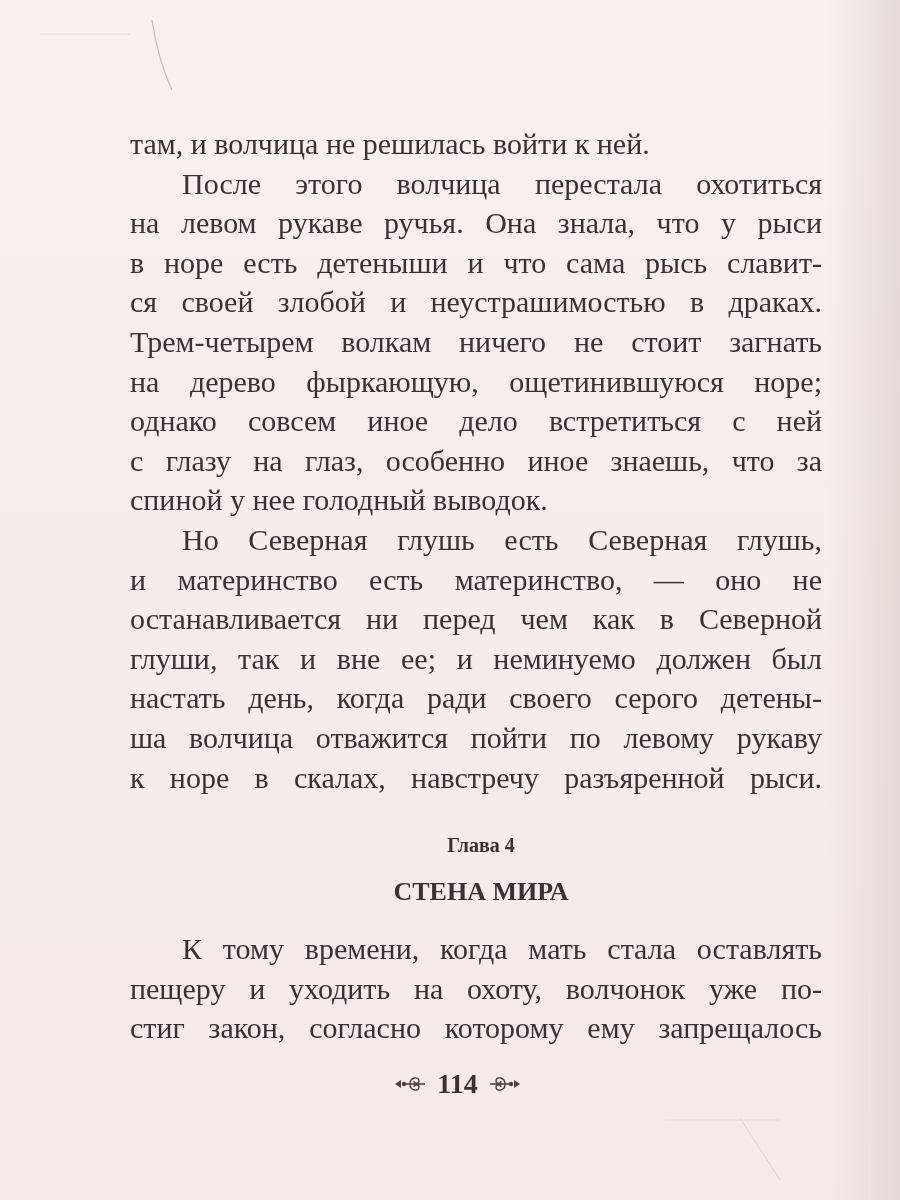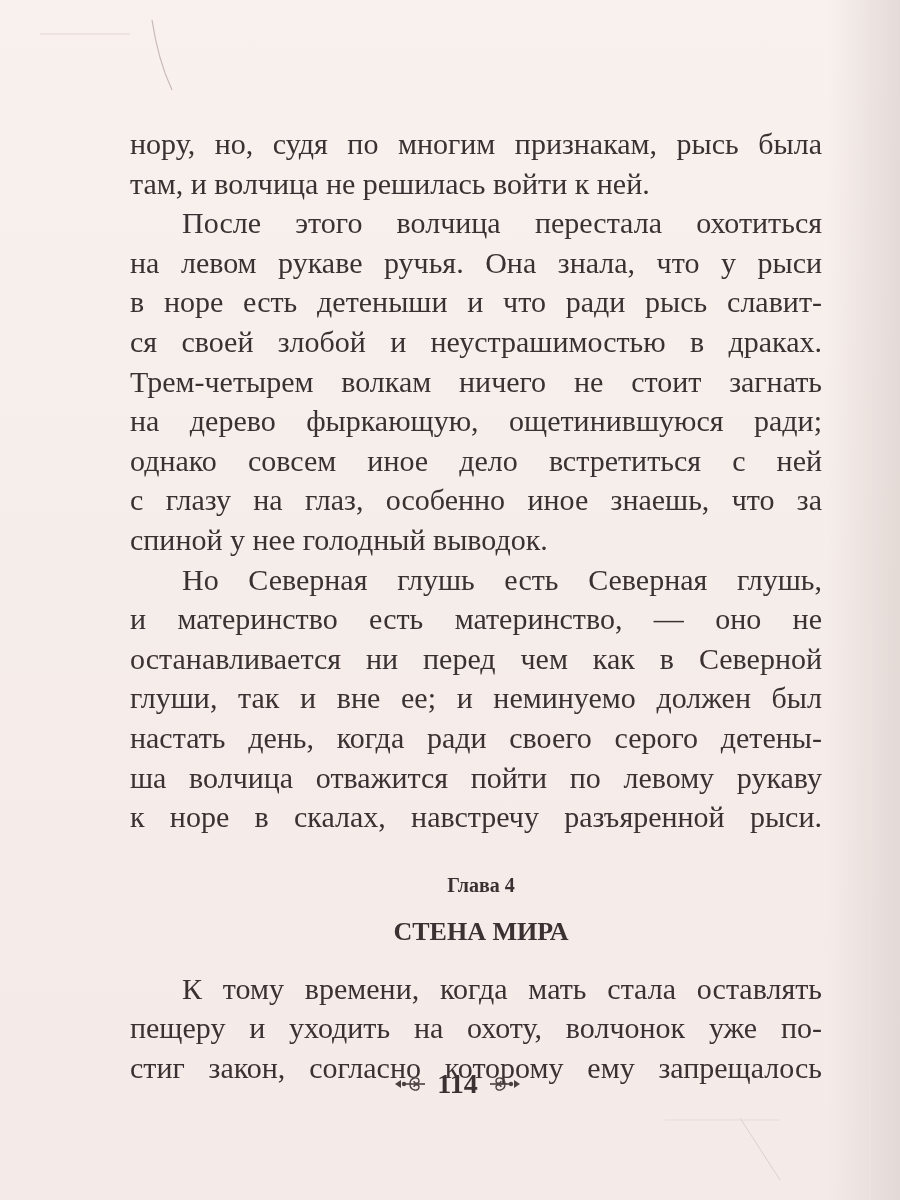--- a/index.html
+++ b/index.html
@@ -97,31 +97,30 @@
     <path d="M152 20 Q158 60 172 90" stroke="#c9b9b5" stroke-width="1.2" fill="none"></path>
     <path d="M40 34 L130 34" stroke="#e2d6d2" stroke-width="1" fill="none"></path>
     <path d="M740 1118 L780 1180" stroke="#ddd0cc" stroke-width="1" fill="none"></path>
     <path d="M665 1120 L780 1120" stroke="#e6dcd8" stroke-width="1" fill="none"></path>
     <line x1="870" y1="0" x2="870" y2="1200" stroke="#ece2de" stroke-width="2"></line>
   </svg>
 
   <div class="text-block">
 
     <div>
-      <div class="line">нору, но, судя по многим признакам, рысь была</div>
       <div class="line last">там, и волчица не решилась войти к ней.</div>
     </div>
 
     <div>
       <div class="line indent">После этого волчица перестала охотиться</div>
       <div class="line">на левом рукаве ручья. Она знала, что у рыси</div>
-      <div class="line">в норе есть детеныши и что ради рысь славит-</div>
+      <div class="line">в норе есть детеныши и что сама рысь славит-</div>
       <div class="line">ся своей злобой и неустрашимостью в драках.</div>
       <div class="line">Трем-четырем волкам ничего не стоит загнать</div>
-      <div class="line">на дерево фыркающую, ощетинившуюся ради;</div>
+      <div class="line">на дерево фыркающую, ощетинившуюся норе;</div>
       <div class="line">однако совсем иное дело встретиться с ней</div>
       <div class="line">с глазу на глаз, особенно иное знаешь, что за</div>
       <div class="line last">спиной у нее голодный выводок.</div>
     </div>
 
     <div>
       <div class="line indent">Но Северная глушь есть Северная глушь,</div>
       <div class="line">и материнство есть материнство, — оно не</div>
       <div class="line">останавливается ни перед чем как в Северной</div>
       <div class="line">глуши, так и вне ее; и неминуемо должен был</div>

